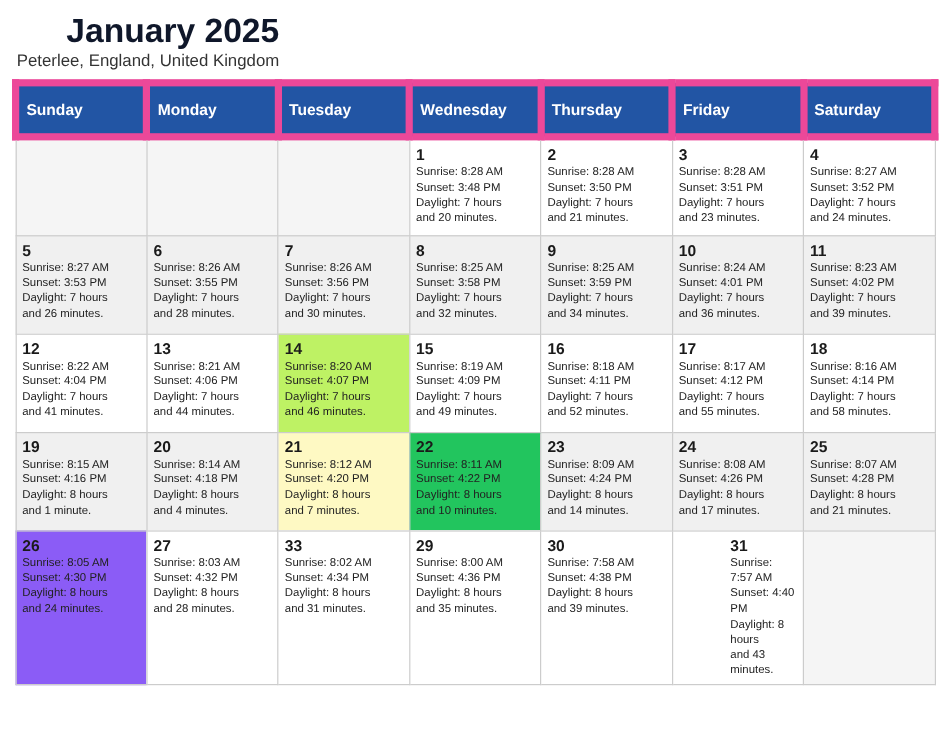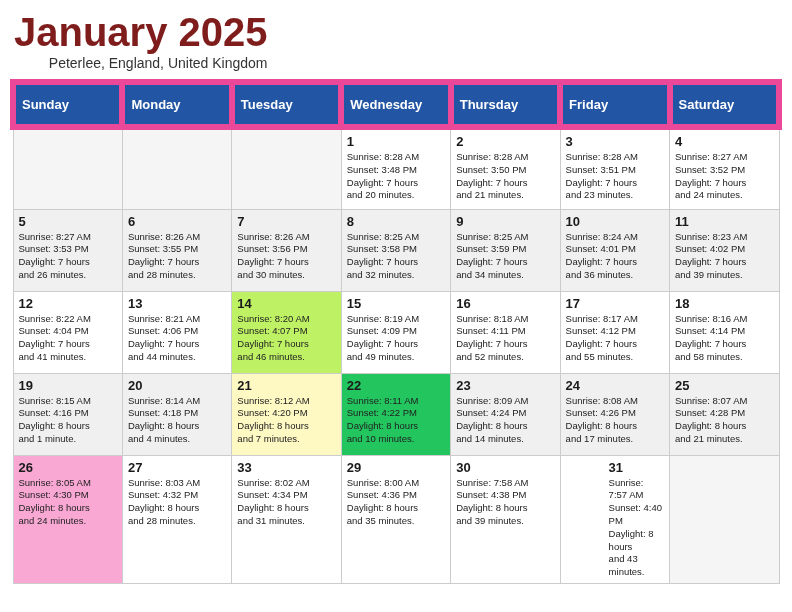--- a/index.html
+++ b/index.html
@@ -32,23 +32,23 @@
       color: #1a7abf;
     }
     .logo-icon {
       width: 32px;
       height: 28px;
     }
     .title-block {
       text-align: right;
     }
     .month-title {
-      font-size: 40px;
+      font-size: 28px;
       font-weight: bold;
-      color: #7f1d1d;
+      color: #0f172a;
     }
     .location {
       font-size: 14px;
       color: #333;
     }
     .calendar {
       width: 100%;
       border-collapse: collapse;
       border: 1px solid #ccc;
     }
@@ -295,21 +295,21 @@
         </td>
         <td style="background-color: rgb(240, 240, 240);">
           <span class="day-number">25</span>
           <div class="day-info" style="white-space: pre-line;">Sunrise: 8:07 AM
 Sunset: 4:28 PM
 Daylight: 8 hours
 and 21 minutes.</div>
         </td>
       </tr>
       <tr style="background-color: rgb(255, 255, 255);">
-        <td style="background-color: #f9a8d4;">
+        <td style="background-color: #8b5cf6;">
           <span class="day-number">26</span>
           <div class="day-info" style="white-space: pre-line;">Sunrise: 8:05 AM
 Sunset: 4:30 PM
 Daylight: 8 hours
 and 24 minutes.</div>
         </td>
         <td style="background-color: rgb(255, 255, 255);">
           <span class="day-number">27</span>
           <div class="day-info" style="white-space: pre-line;">Sunrise: 8:03 AM
 Sunset: 4:32 PM

